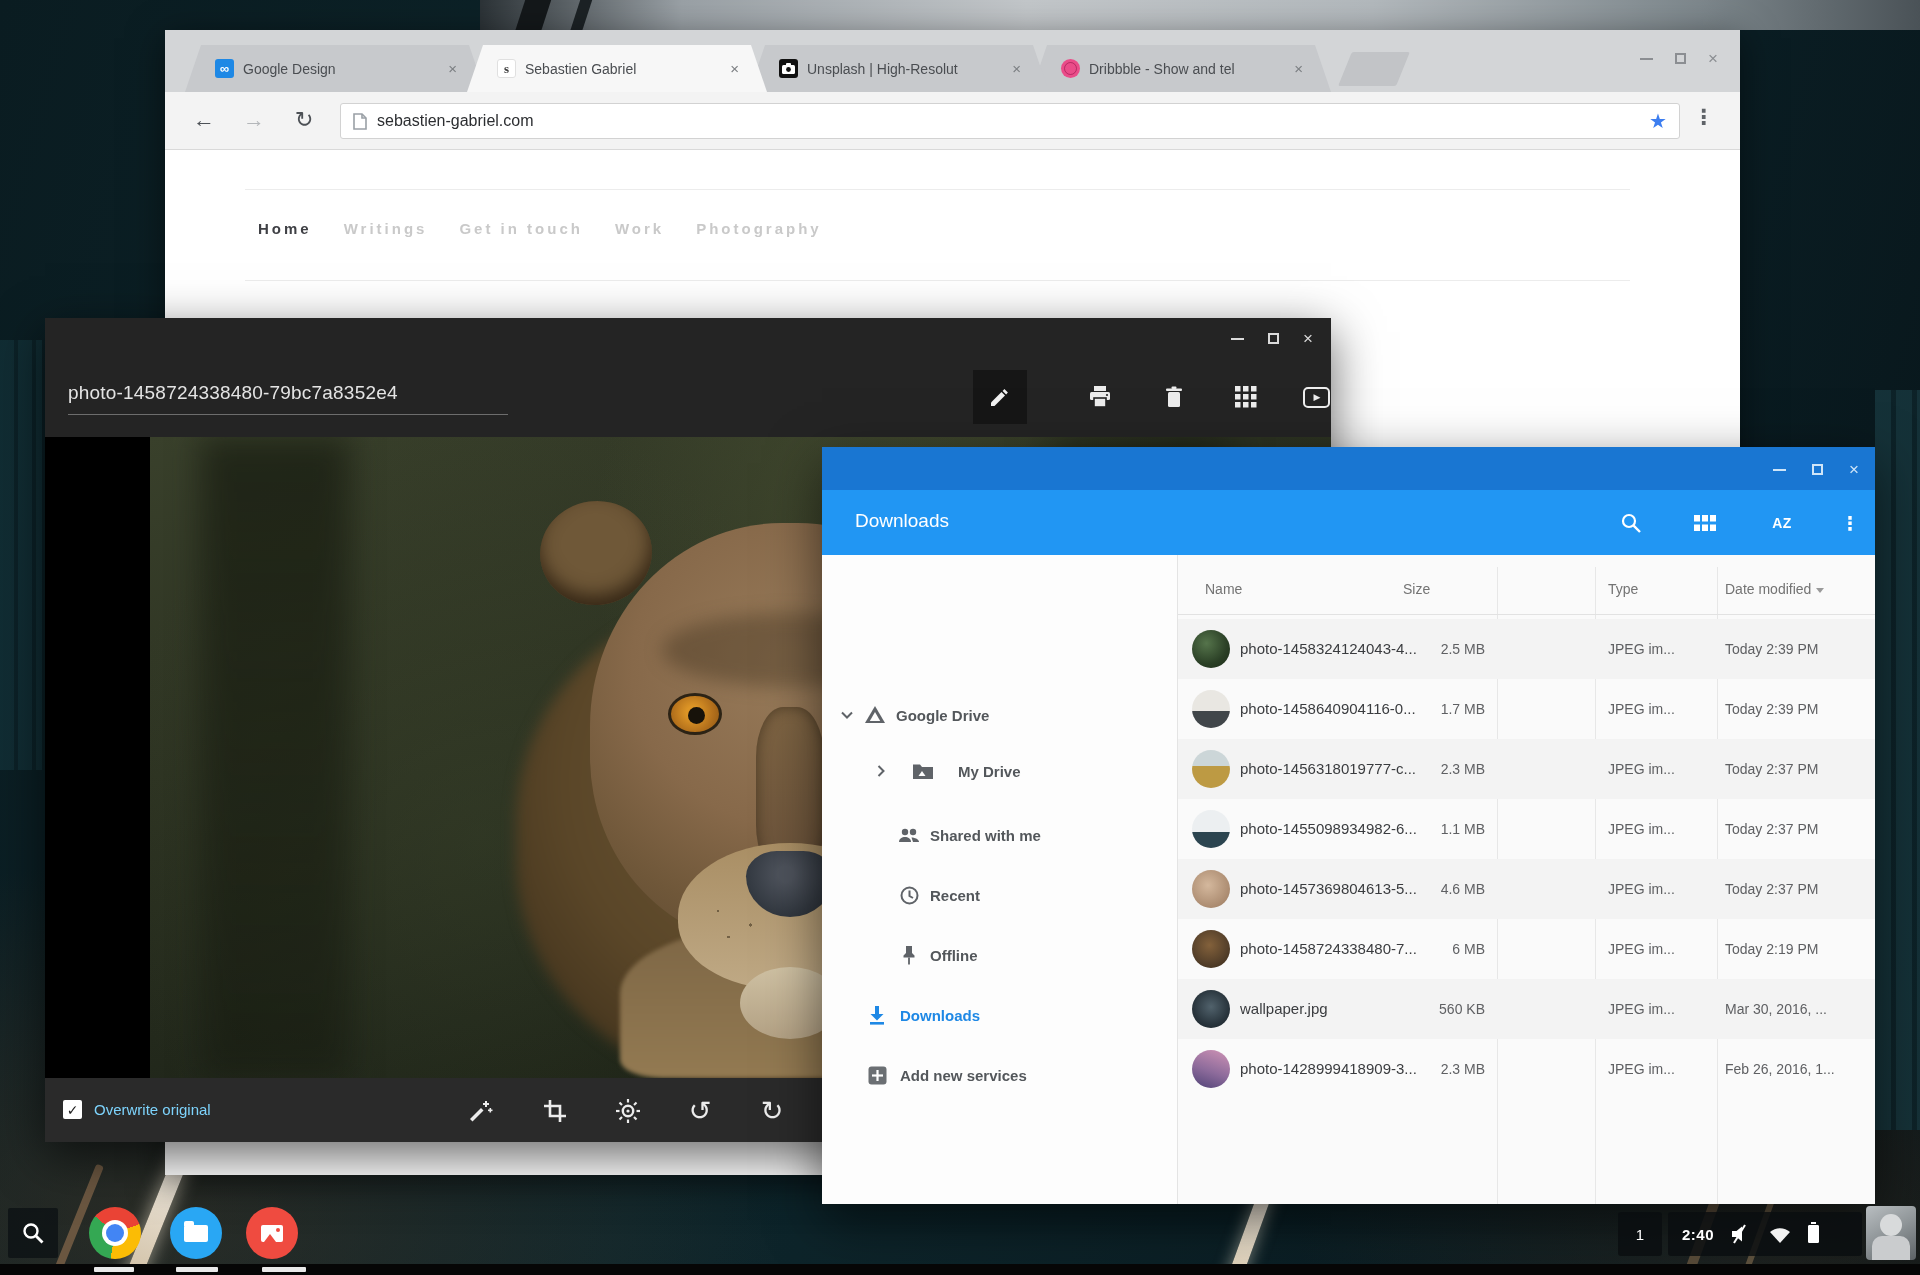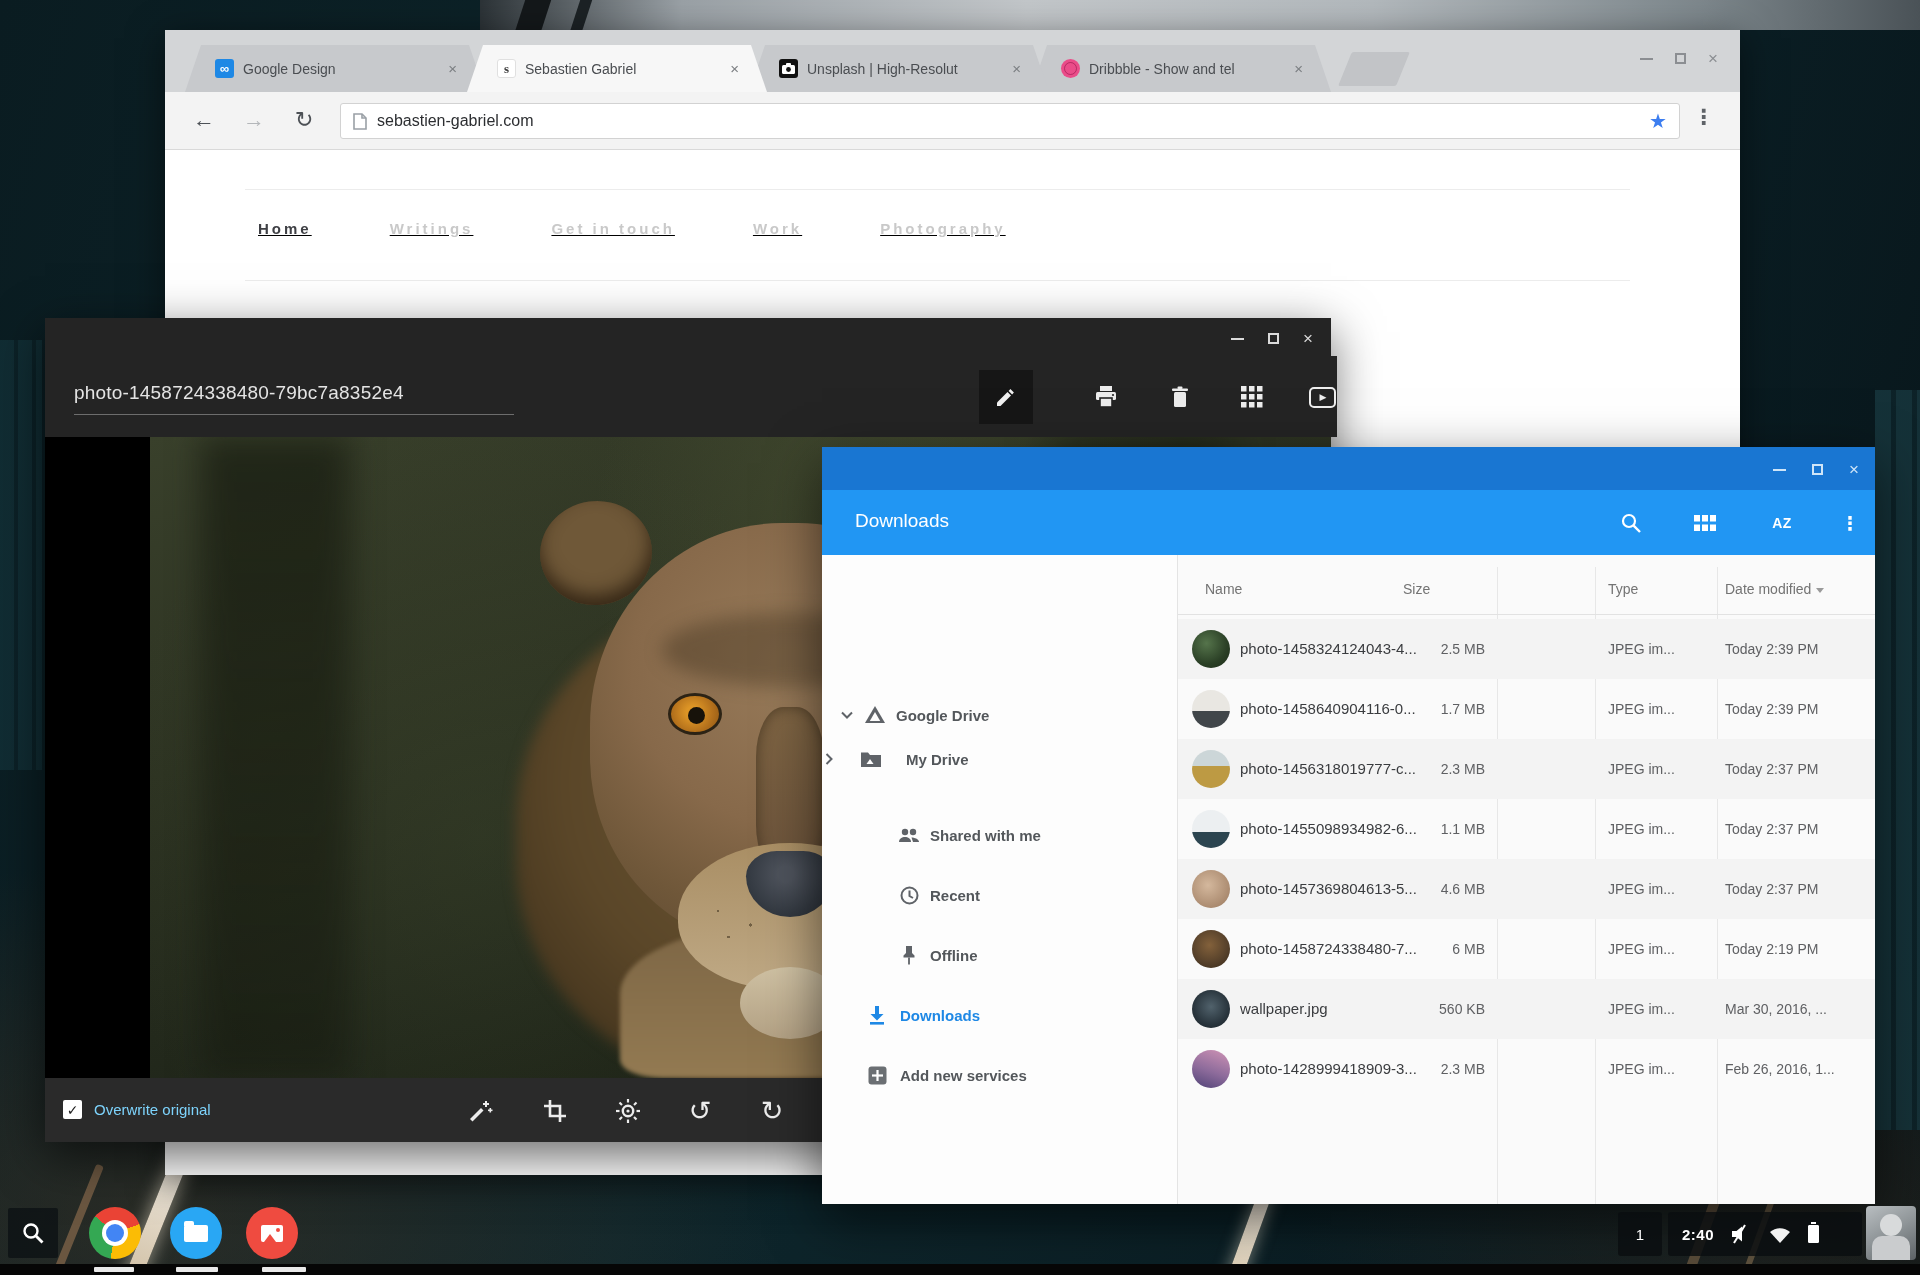--- a/index.html
+++ b/index.html
@@ -56,30 +56,30 @@
   .toolbar{position:absolute;left:0;top:62px;width:100%;height:58px;background:#f3f3f3;border-bottom:1px solid #d9d9d9;}
   .navbtn{position:absolute;top:13px;font-size:22px;color:#4d5156;line-height:30px;}
   .navbtn.fwd{color:#b4b7ba;}
   .urlbar{position:absolute;left:175px;top:11px;width:1340px;height:36px;background:#fff;border:1px solid #d2d2d2;border-radius:3px;display:flex;align-items:center;padding:0 12px;gap:10px;}
   .urltext{font-size:16px;color:#2c2e31;}
   .url-star{margin-left:auto;font-size:20px;color:#3d7ef0;}
   .menu-dots{position:absolute;right:26px;top:13px;font-size:21px;color:#5f6368;font-weight:bold;}
   .page{position:absolute;left:0;top:120px;width:100%;height:1025px;background:#fff;}
   .page .rule{position:absolute;left:80px;width:1385px;height:1px;background:#ececec;}
   .rule.r1{top:39px;} .rule.r2{top:130px;}
-  .sitenav{position:absolute;left:93px;top:70px;display:flex;gap:78px;align-items:flex-start;text-decoration:underline;}
+  .sitenav{position:absolute;left:93px;top:70px;display:flex;gap:32px;align-items:flex-start;}
   .sitenav .link{font-size:15px;letter-spacing:3px;color:#c9c9c9;font-weight:bold;}
   .sitenav .link.current{color:#3f4045;}
 
   
   .viewer{position:absolute;left:45px;top:318px;width:1286px;height:824px;z-index:2;
     background:#242424;box-shadow:0 14px 46px rgba(0,0,0,.6);}
   .v-titlebar{position:absolute;left:0;top:0;width:100%;height:38px;background:#242424;}
   .v-controls{position:absolute;right:18px;top:12px;display:flex;gap:24px;align-items:center;color:#dadada;}
-  .v-toolbar{position:absolute;left:6px;top:38px;width:100%;height:81px;background:#242424;}
+  .v-toolbar{position:absolute;left:0;top:38px;width:100%;height:81px;background:#242424;}
   .v-filename{position:absolute;left:23px;top:26px;font-size:19px;color:#e4e4e4;letter-spacing:.2px;}
   .v-underline{position:absolute;left:23px;top:58px;width:440px;height:1px;background:#6d6d6d;}
   .v-tool{position:absolute;top:14px;width:54px;height:54px;display:flex;align-items:center;justify-content:center;}
   .v-tool.pencil{left:928px;background:#161616;}
   .v-tool.printer{left:1028px;} .v-tool.trash{left:1102px;} .v-tool.mosaic{left:1174px;} .v-tool.slideshow{left:1244px;}
   .slide-frame{width:27px;height:21px;border:2px solid #eee;border-radius:5px;display:flex;align-items:center;justify-content:center;color:#eee;font-size:9px;padding-left:2px;}
   .v-canvas{position:absolute;left:0;top:119px;width:1286px;height:641px;background:#000;overflow:hidden;}
   .photo{position:absolute;left:105px;top:0;width:1181px;height:641px;overflow:hidden;
     background:
       radial-gradient(430px 480px at 63% 16%, rgba(96,106,64,.4), transparent 70%),
@@ -448,21 +448,21 @@
               </svg>
           </span>
           <span class="s-icon">
             <svg width="20" height="18" viewBox="0 0 20 18">
                 <path d="M10 0 L20 17 H0 Z" fill="#5f6368"></path>
                 <path d="M10 6 L15.2 15 H4.8 Z" fill="#fdfdfd"></path>
               </svg>
           </span>
           <span class="slabel">Google Drive</span>
         </div>
-        <div class="s-item" style="top:182px;gap:24px;">
+        <div class="s-item" style="top:194px;padding-left:52px;gap:24px;">
           <span class="s-chev">
             <svg width="8" height="12" viewBox="0 0 8 12">
                 <polyline points="1.5,1 6.5,6 1.5,11" fill="none" stroke="#5f6368" stroke-width="2"></polyline>
               </svg>
           </span>
           <span class="s-icon">
             <svg width="20" height="16" viewBox="0 0 20 16">
                 <path d="M0 1.5 h7 l2 2.5 h11 v12 H0 Z" fill="#5f6368"></path>
                 <path d="M9 8 l3.5 5 H5.5 Z" fill="#fdfdfd"></path>
               </svg>

